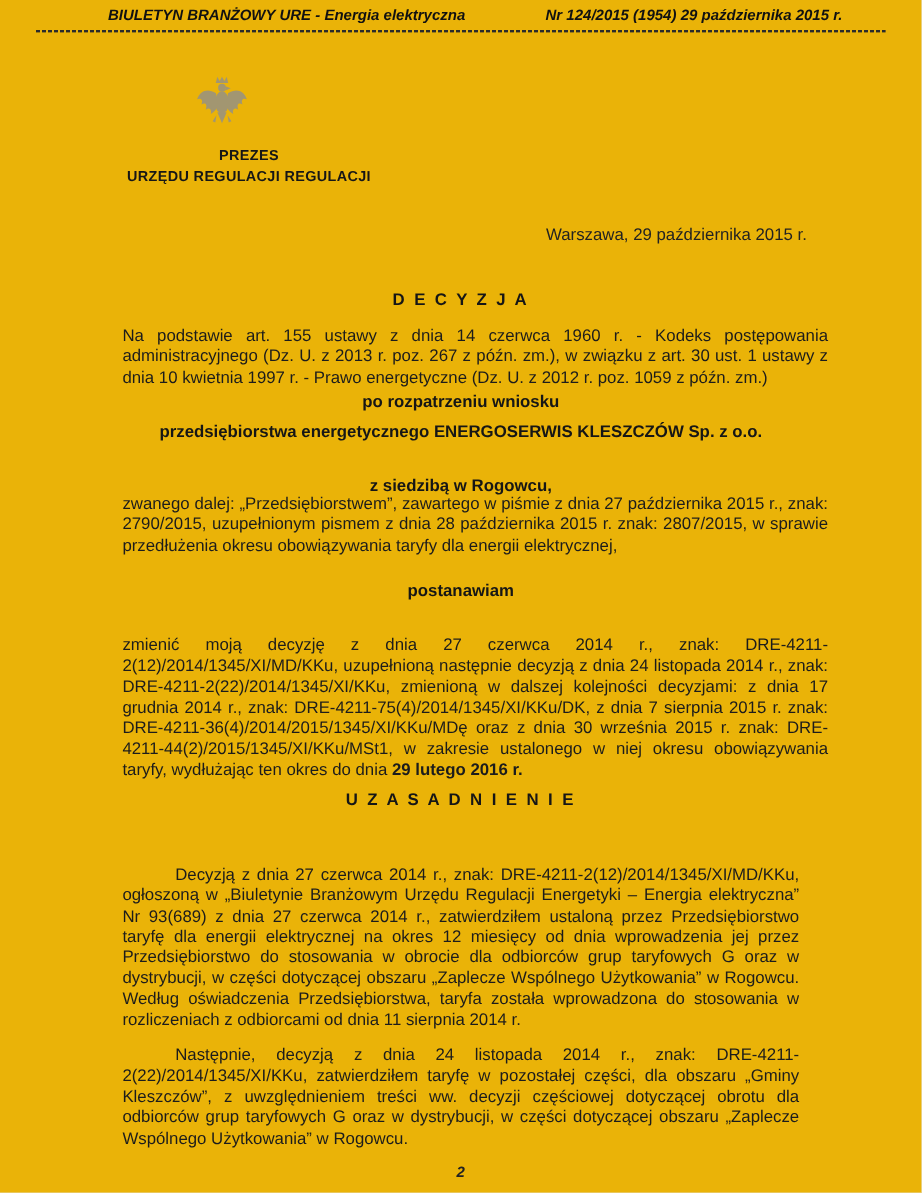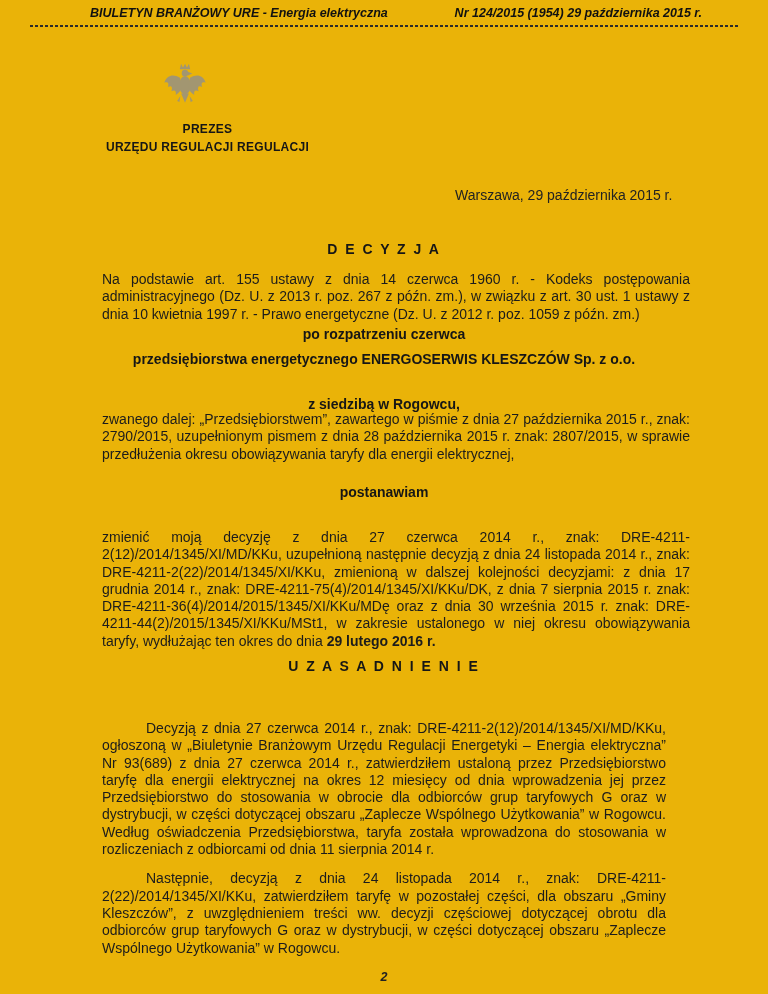--- a/index.html
+++ b/index.html
@@ -79,21 +79,21 @@
   <div class="prezes-block">
     <div>PREZES</div>
     <div class="org-line">URZĘDU REGULACJI REGULACJI</div>
   </div>
   <div class="place-date">Warszawa, 29 października 2015 r.</div>
 
   <div class="body-col heading-spaced" style="top:241px;">D E C Y Z J A</div>
 
   <p class="body-col para" style="top:259px;">Na podstawie art. 155 ustawy z dnia 14 czerwca 1960 r. - Kodeks postępowania administracyjnego (Dz. U. z 2013 r. poz. 267 z późn. zm.), w związku z art. 30 ust. 1 ustawy z dnia 10 kwietnia 1997 r. - Prawo energetyczne (Dz. U. z 2012 r. poz. 1059 z późn. zm.)</p>
 
-  <div class="body-col center-bold" style="top:326px;">po rozpatrzeniu czerwca</div>
+  <div class="body-col center-bold" style="top:326px;">po rozpatrzeniu wniosku</div>
   <div class="body-col center-bold" style="top:351px;">przedsiębiorstwa energetycznego ENERGOSERWIS KLESZCZÓW Sp. z o.o.</div>
   <div class="body-col center-bold" style="top:396px;">z siedzibą w Rogowcu,</div>
 
   <p class="body-col para" style="top:399px;">zwanego dalej: „Przedsiębiorstwem”, zawartego w piśmie z dnia 27 października 2015 r., znak: 2790/2015, uzupełnionym pismem z dnia 28 października 2015 r. znak: 2807/2015, w sprawie przedłużenia okresu obowiązywania taryfy dla energii elektrycznej,</p>
 
   <div class="body-col center-bold" style="top:484px;">postanawiam</div>
 
   <p class="body-col para" style="top:517px;"><span>zmienić moją decyzję z dnia 27 czerwca 2014 r., znak: DRE-4211-2(12)/2014/1345/XI/MD/KKu, uzupełnioną następnie decyzją z dnia 24 listopada 2014 r., znak: DRE-4211-2(22)/2014/1345/XI/KKu, zmienioną w dalszej kolejności decyzjami: z dnia 17 grudnia 2014 r., znak: DRE-4211-75(4)/2014/1345/XI/KKu/DK, z dnia 7 sierpnia 2015 r. znak: DRE-4211-36(4)/2014/2015/1345/XI/KKu/MDę oraz z dnia 30 września 2015 r. znak: DRE-4211-44(2)/2015/1345/XI/KKu/MSt1, w zakresie ustalonego w niej okresu obowiązywania taryfy, wydłużając ten okres do dnia </span><strong>29 lutego 2016 r.</strong></p>
 
   <div class="body-col heading-spaced" style="top:658px;">U Z A S A D N I E N I E</div>

